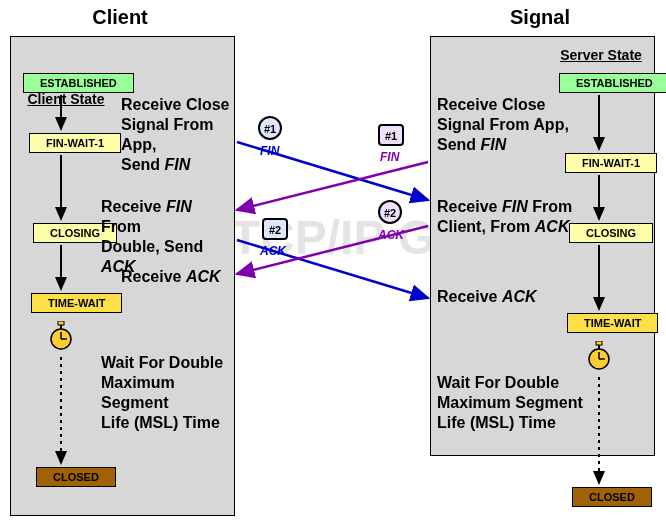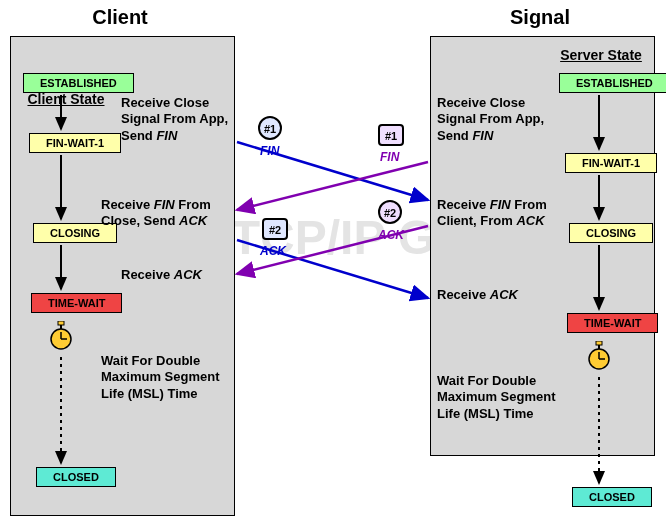--- a/index.html
+++ b/index.html
@@ -31,24 +31,24 @@
   .state-box {
     font-size: 11px;
     font-weight: bold;
     text-align: center;
     padding: 3px 16px;
     border: 1px solid #000;
     white-space: nowrap;
   }
   .st-green  { background: #99ff99; }
   .st-yellow { background: #ffffaa; }
-  .st-wait   { background: #ef4444; }
-  .st-grey   { background: #5eead4; }
+  .st-wait   { background: #fde047; }
+  .st-grey   { background: #a16207; }
   .event-text {
-    font-size: 13px;
+    font-size: 16px;
     font-weight: bold;
     line-height: 1.25;
   }
   .msg-circle {
     width: 24px; height: 24px;
     border: 2px solid #000;
     border-radius: 50%;
     text-align: center;
     font-size: 11px;
     font-weight: bold;
@@ -113,21 +113,21 @@
     </svg>
   </div>
 
   <div class="abs event-text" style="left:110px; top:58px;">
     <span>Receive Close</span><br>
     <span>Signal From App,</span><br>
     <span>Send </span><i class="segword">FIN</i>
   </div>
   <div class="abs event-text" style="left:90px; top:160px;">
     <span>Receive </span><i class="segword">FIN</i><span> From</span><br>
-    <span>Close, Send </span><i class="segword">ACK</i>
+    <span>Double, Send </span><i class="segword">ACK</i>
   </div>
   <div class="abs event-text" style="left:110px; top:230px;">
     <span>Receive </span><i class="segword">ACK</i>
   </div>
   <div class="abs event-text" style="left:90px; top:316px;">
     <span>Wait For Double</span><br>
     <span>Maximum Segment</span><br>
     <span>Life (MSL) Time</span>
   </div>
 </div>

